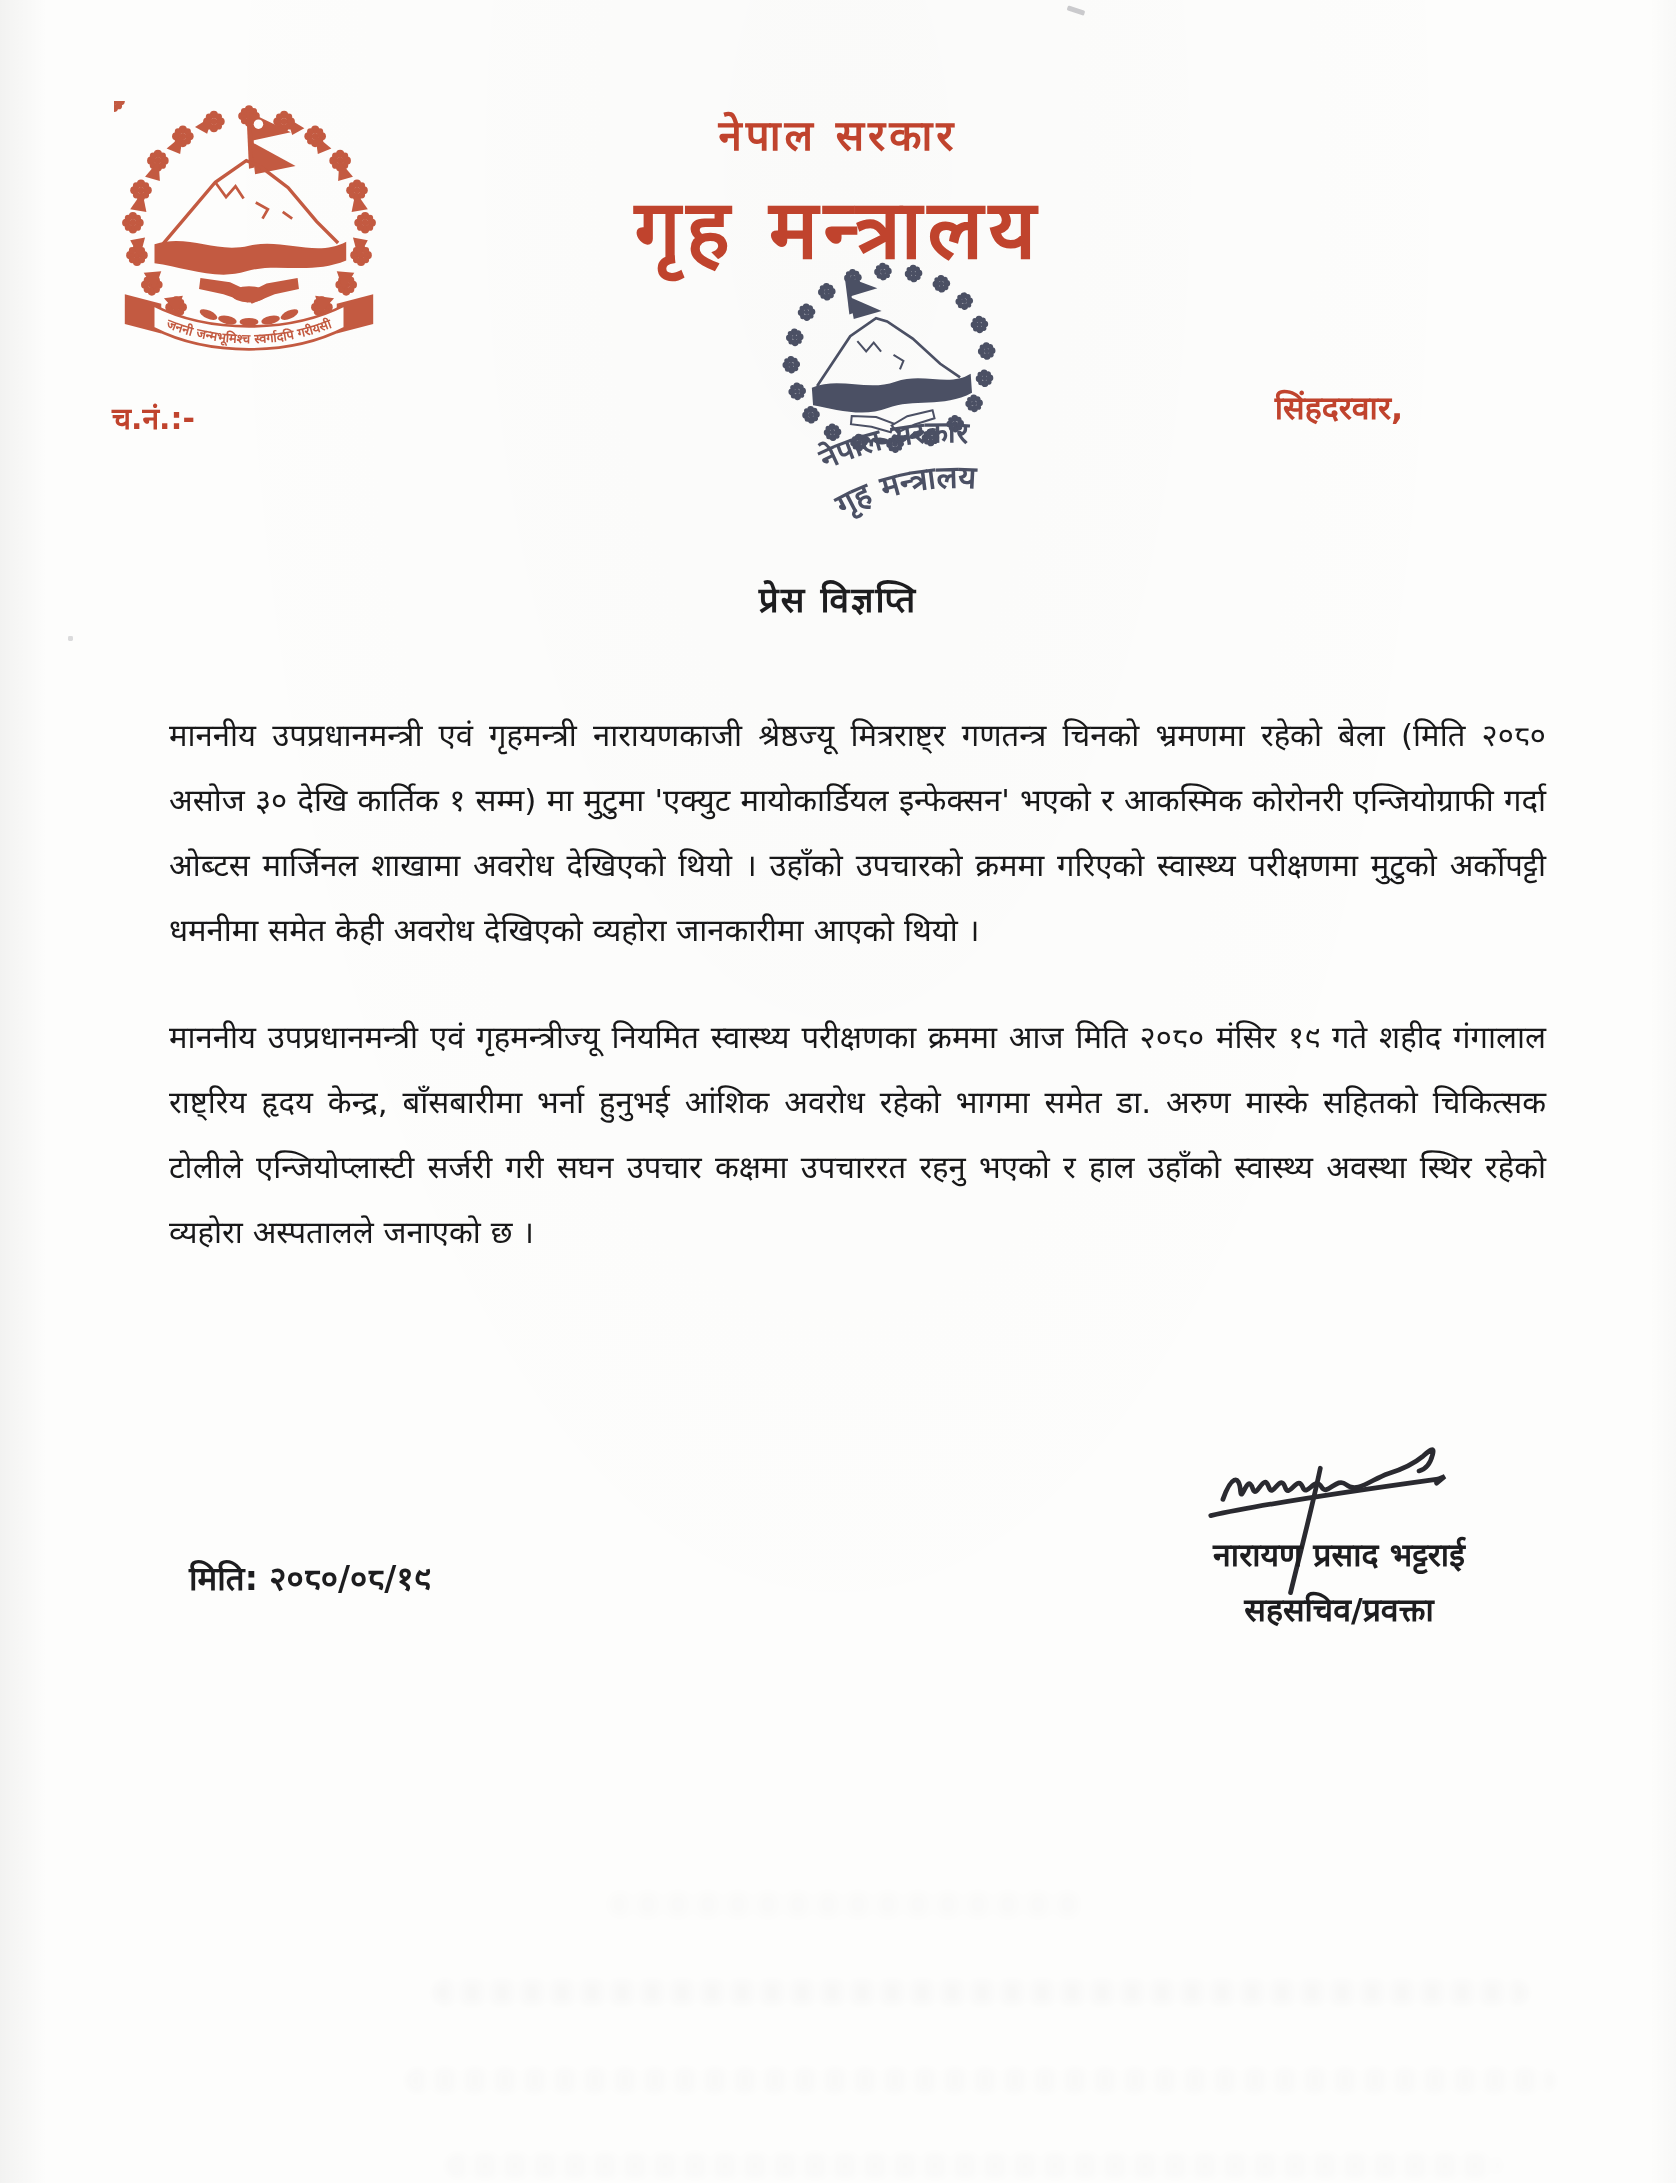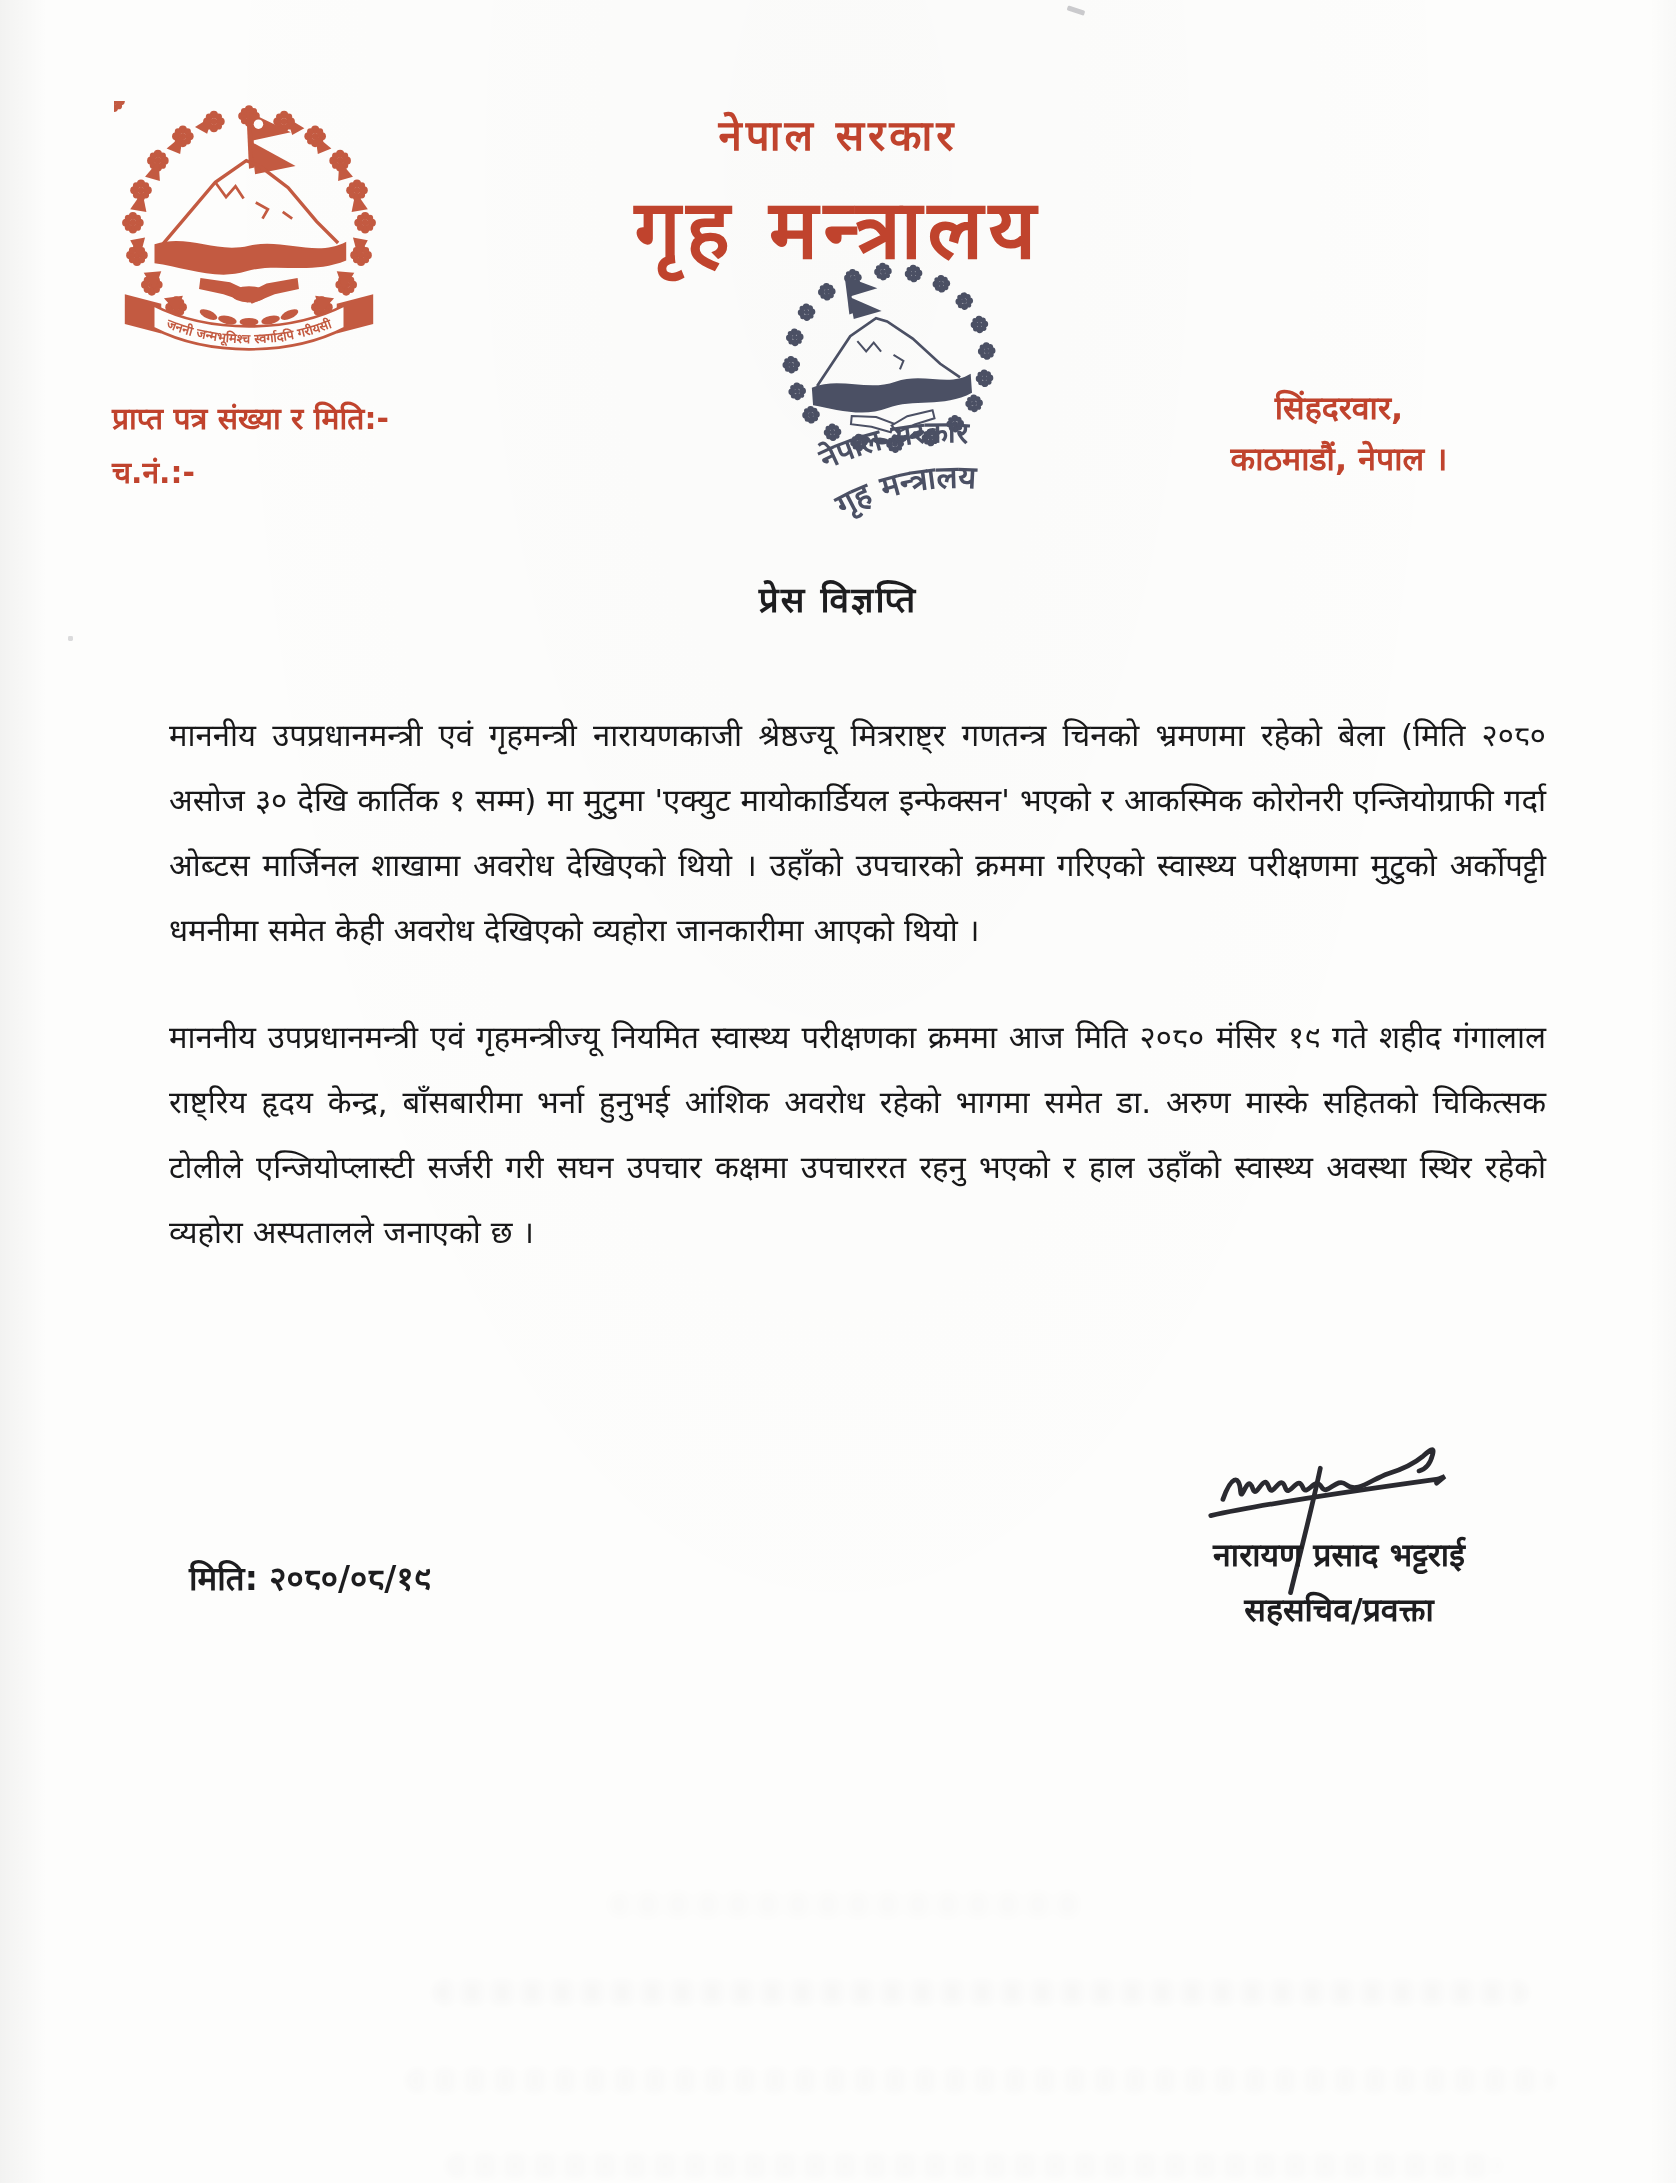--- a/index.html
+++ b/index.html
@@ -229,27 +229,25 @@
           <textPath href="#stampArc1" startOffset="46%" text-anchor="middle">नेपाल सरकार</textPath>
         </text>
         <text font-size="46" font-weight="700" fill="#3d4258" stroke="none">
           <textPath href="#stampArc2" startOffset="46%" text-anchor="middle">गृह मन्त्रालय</textPath>
         </text>
       </g>
     </svg>
   </div>
 
   <div class="abs meta-col red">
-    <div>प्राप्त पत्र संख्या र मिति:-</div>
     <div>च.नं.:-</div>
   </div>
 
   <div class="abs addr-col red">
     <div>सिंहदरवार,</div>
-    <div>काठमाडौं, नेपाल ।</div>
   </div>
 
   <div class="abs press-title">प्रेस विज्ञप्ति</div>
 
   <div class="abs body-text">
     <p>माननीय उपप्रधानमन्त्री एवं गृहमन्त्री नारायणकाजी श्रेष्ठज्यू मित्रराष्ट्र गणतन्त्र चिनको भ्रमणमा रहेको बेला (मिति २०८० असोज ३० देखि कार्तिक १ सम्म) मा मुटुमा 'एक्युट मायोकार्डियल इन्फेक्सन' भएको र आकस्मिक कोरोनरी एन्जियोग्राफी गर्दा ओब्टस मार्जिनल शाखामा अवरोध देखिएको थियो । उहाँको उपचारको क्रममा गरिएको स्वास्थ्य परीक्षणमा मुटुको अर्कोपट्टी धमनीमा समेत केही अवरोध देखिएको व्यहोरा जानकारीमा आएको थियो ।</p>
     <p>माननीय उपप्रधानमन्त्री एवं गृहमन्त्रीज्यू नियमित स्वास्थ्य परीक्षणका क्रममा आज मिति २०८० मंसिर १९ गते शहीद गंगालाल राष्ट्रिय हृदय केन्द्र, बाँसबारीमा भर्ना हुनुभई आंशिक अवरोध रहेको भागमा समेत डा. अरुण मास्के सहितको चिकित्सक टोलीले एन्जियोप्लास्टी सर्जरी गरी सघन उपचार कक्षमा उपचाररत रहनु भएको र हाल उहाँको स्वास्थ्य अवस्था स्थिर रहेको व्यहोरा अस्पतालले जनाएको छ ।</p>
   </div>
 
   <div class="abs sig-block">

